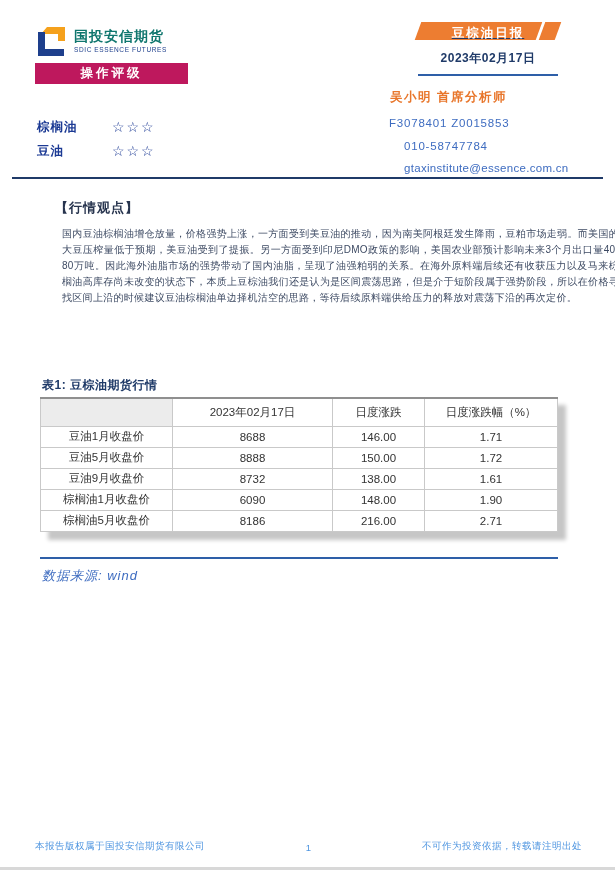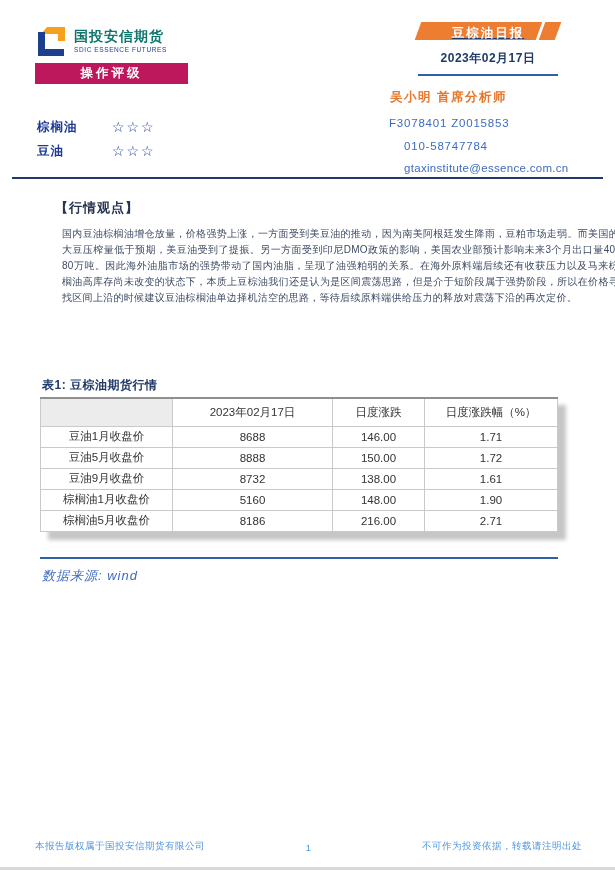--- a/index.html
+++ b/index.html
@@ -167,21 +167,21 @@
           <td>1.72</td>
         </tr>
         <tr>
           <td>豆油9月收盘价</td>
           <td>8732</td>
           <td>138.00</td>
           <td>1.61</td>
         </tr>
         <tr>
           <td>棕榈油1月收盘价</td>
-          <td>5160</td>
+          <td>6090</td>
           <td>148.00</td>
           <td>1.90</td>
         </tr>
         <tr>
           <td>棕榈油5月收盘价</td>
           <td>8186</td>
           <td>216.00</td>
           <td>2.71</td>
         </tr>
       </tbody>

